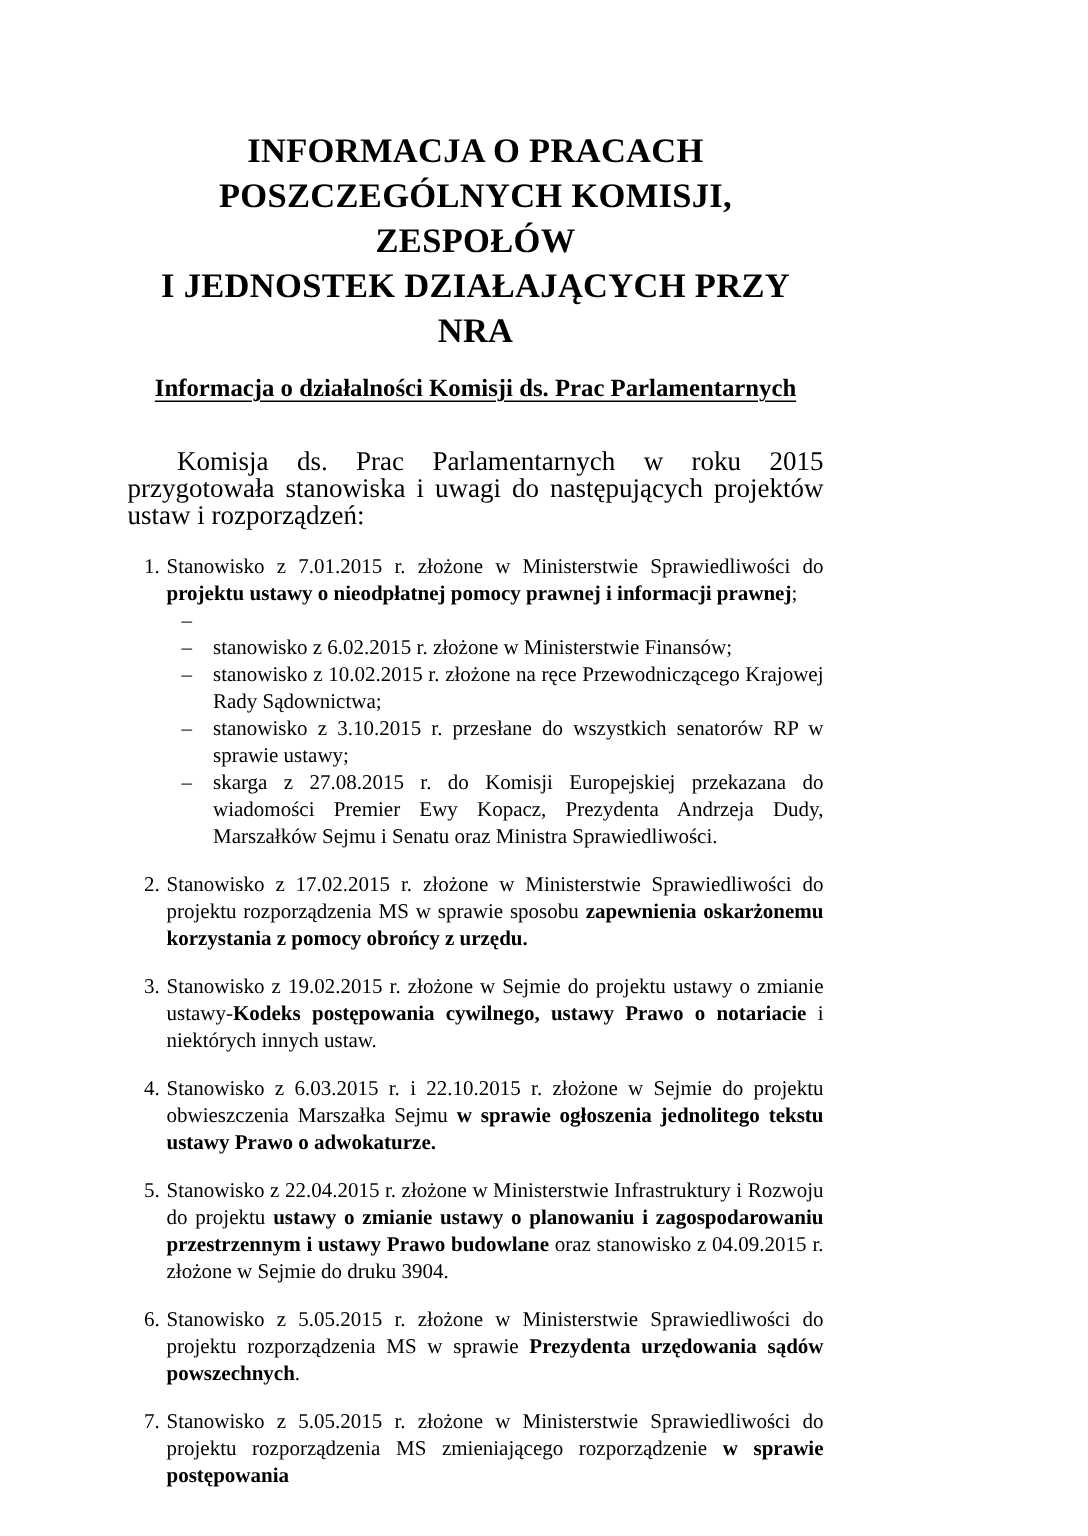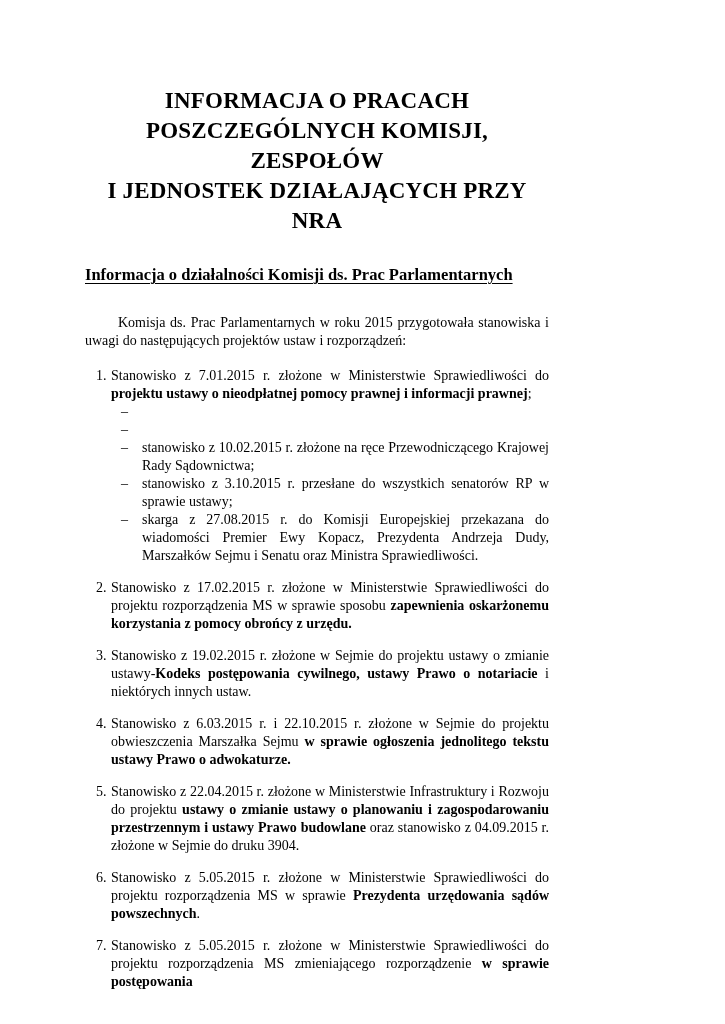--- a/index.html
+++ b/index.html
@@ -20,29 +20,30 @@
   }
   .doc-title {
     margin: 0;
     font-size: 23px;
     font-weight: bold;
     text-align: center;
     line-height: 30px;
     letter-spacing: 0.2px;
   }
   .section-heading {
-    margin-top: 29px;
+    margin-top: 13px;
     font-size: 16.5px;
     font-weight: bold;
     text-decoration: underline;
     text-underline-offset: 3px;
+    text-align: center;
   }
   .intro {
     margin-top: 29px;
-    font-size: 14px;
+    font-size: 18px;
     line-height: 18px;
     text-align: justify;
     text-indent: 33px;
   }
   .numbered-list {
     margin-top: 17px;
     font-size: 14px;
     line-height: 18px;
   }
   .item-block { margin-bottom: 14px; }
@@ -92,20 +93,21 @@
       <div class="item-block">
         <div class="li-row">
           <div class="li-num">1.</div>
           <div class="li-body"><span>Stanowisko z 7.01.2015 r. złożone w Ministerstwie Sprawiedliwości do </span><span class="b">projektu ustawy o nieodpłatnej pomocy prawnej i informacji prawnej</span><span>;</span></div>
         </div>
         <div class="sub-row">
           <div class="sub-dash">–</div>
         </div>
         <div class="sub-row">
           <div class="sub-dash">–</div>
+          <div class="sub-body"><span>stanowisko z 6.02.2015 r. złożone w Ministerstwie Finansów;</span></div>
         </div>
         <div class="sub-row">
           <div class="sub-dash">–</div>
           <div class="sub-body"><span>stanowisko z 10.02.2015 r. złożone na ręce Przewodniczącego Krajowej Rady Sądownictwa;</span></div>
         </div>
         <div class="sub-row">
           <div class="sub-dash">–</div>
           <div class="sub-body"><span>stanowisko z 3.10.2015 r. przesłane do wszystkich senatorów RP w sprawie ustawy;</span></div>
         </div>
         <div class="sub-row">

